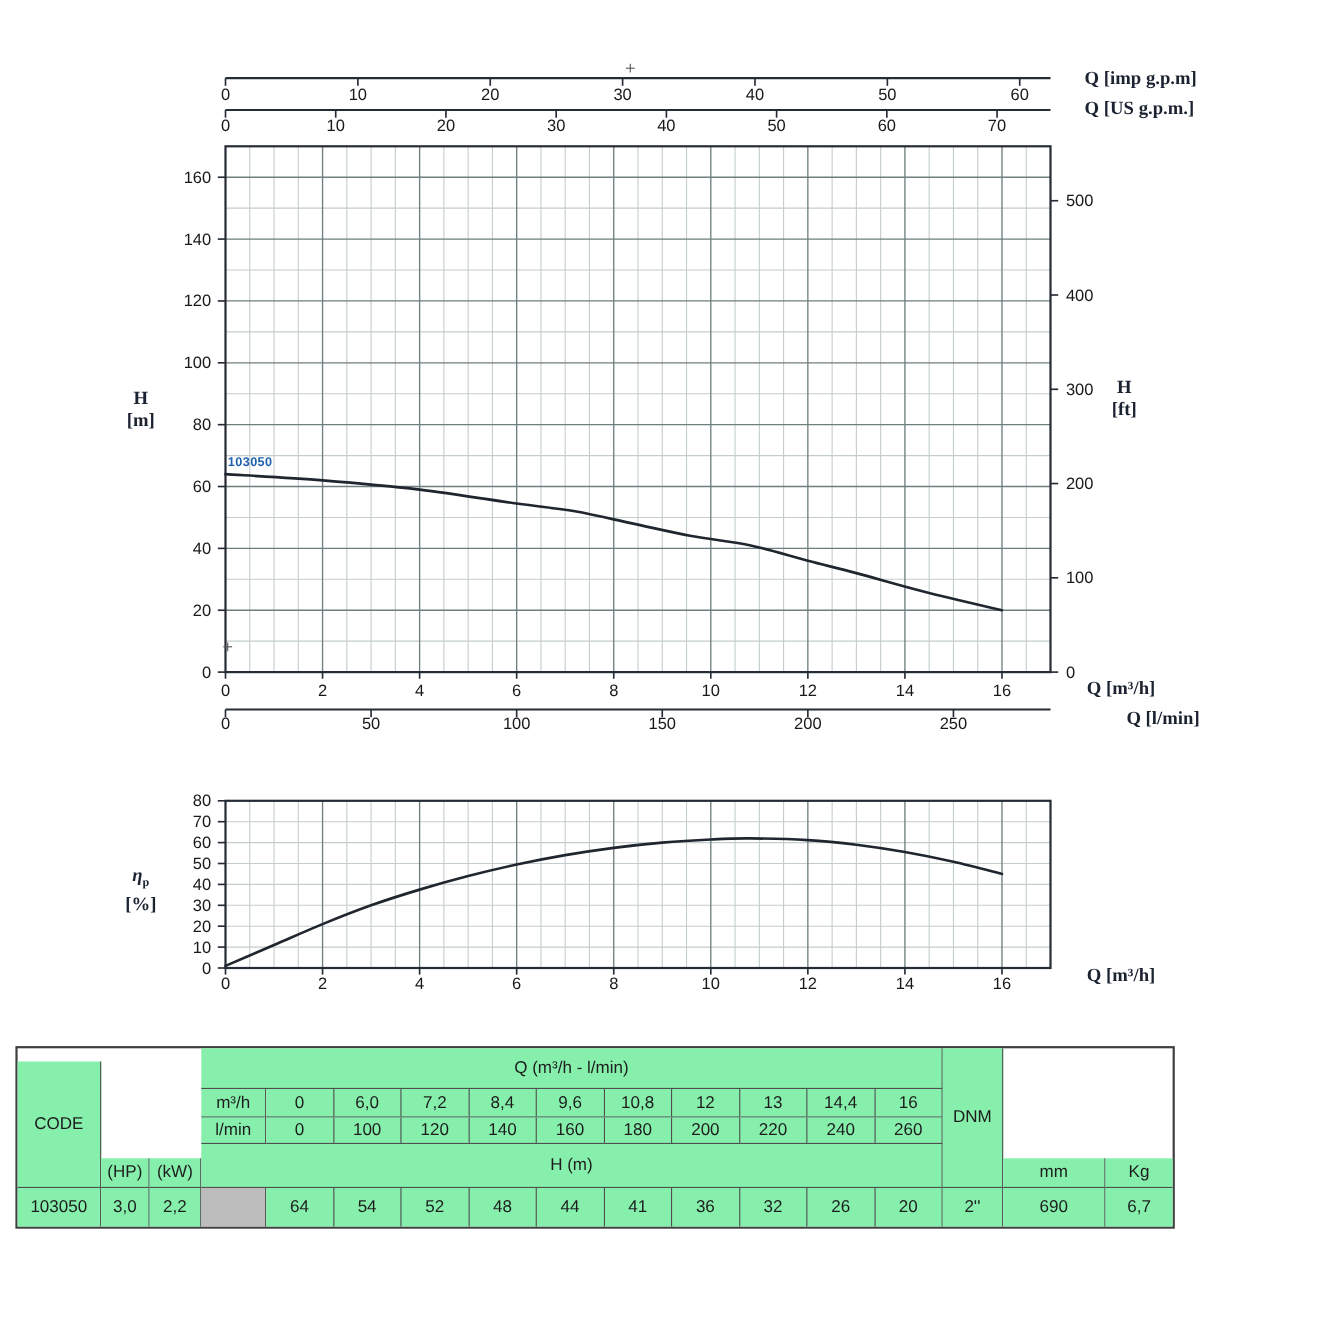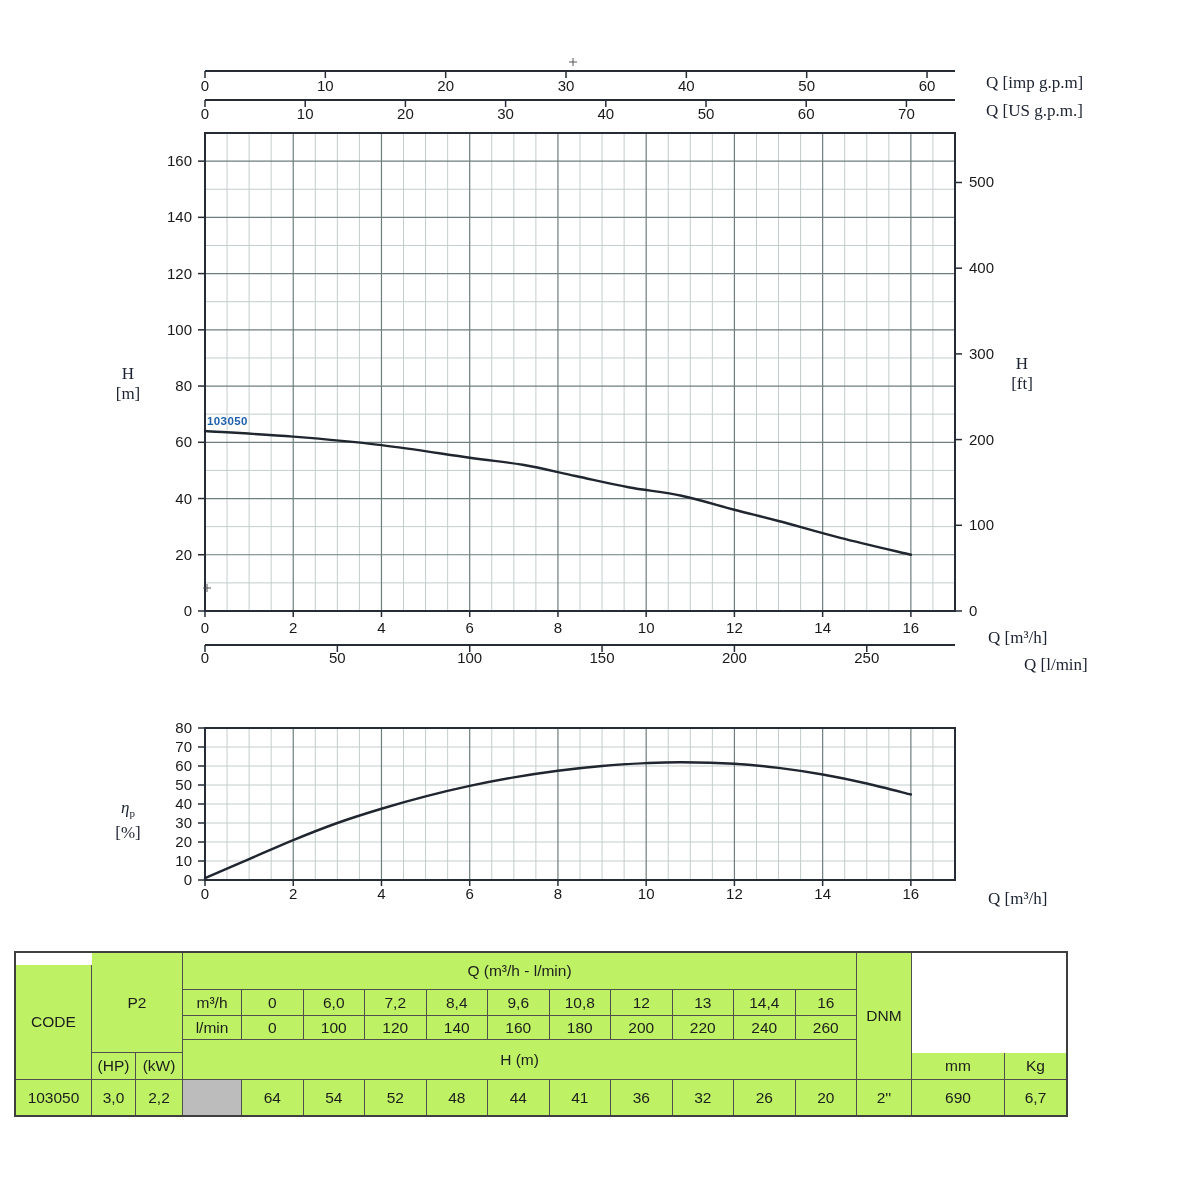--- a/index.html
+++ b/index.html
@@ -1,22 +1,22 @@
 <!DOCTYPE html>
 <html><head>
 <meta charset="utf-8">
 <style>
   html,body{margin:0;padding:0;background:#ffffff;}
   .sheet{position:relative;width:1200px;height:1200px;background:#ffffff;overflow:hidden;
          font-family:"Liberation Sans",sans-serif;}
   .chart-area{position:absolute;left:0;top:0;width:1200px;height:935px;}
 
   
-  .ax-label{position:absolute;font-family:"Liberation Serif",serif;font-weight:normal;
-            font-size:17px;color:#1b2230;line-height:20px;white-space:nowrap;margin-top:12px;}
+  .ax-label{position:absolute;font-family:"Liberation Serif",serif;font-weight:bold;
+            font-size:17px;color:#1b2230;line-height:20px;white-space:nowrap;}
   .two-line{text-align:center;}
   #lbl-imp{left:986px;top:61px;}
   #lbl-us{left:986px;top:89px;}
   #lbl-hm{left:103px;top:352px;width:50px;}
   #lbl-hft{left:998px;top:342px;width:48px;}
   #lbl-qm3h{left:988px;top:616px;}
   #lbl-qlmin{left:1024px;top:643px;}
   #lbl-eta{left:103px;top:786px;width:50px;}
   #lbl-eta .eta-sym{font-style:italic;}
   #lbl-eta sub{font-size:11px;}
@@ -26,21 +26,21 @@
                font:bold 11.5px "Liberation Sans",sans-serif;letter-spacing:.4px;}
 
   
   .ptable{position:absolute;left:14px;top:951px;width:1050px;height:162px;
           display:grid;box-sizing:content-box;
           grid-template-columns:76px 44px 47px 59px 615px 55px 93px 61px;
           grid-template-rows:37px 26px 24px 13px 27px 35px;
           border:2px solid #3f3f3f;color:#1d1d1d;font-size:15.5px;}
   .tc{border-right:1px solid #4f4f4f;border-bottom:1px solid #4f4f4f;
       display:flex;align-items:center;justify-content:center;box-sizing:border-box;
-      background:#bef264;}
+      background:#86efac;}
   .vals{display:flex;padding:0;align-items:stretch;justify-content:stretch;}
   .vals .vcell{flex:1 1 0;display:flex;align-items:center;justify-content:center;}
   .vals .vcell + .vcell{border-left:1px solid #4f4f4f;}
   .c-code{grid-area:1/1/6/2;margin-top:12px;}
   .c-p2{grid-area:1/2/5/4;}
   .c-hp{grid-area:5/2/6/3;}
   .c-kw{grid-area:5/3/6/4;}
   .c-qtitle{grid-area:1/4/2/6;}
   .c-m3h-label{grid-area:2/4/3/5;}
   .c-m3h-vals{grid-area:2/5/3/6;}
@@ -315,21 +315,20 @@
   <div class="ax-label two-line" id="lbl-eta">
     <div><span class="eta-sym">η</span><sub>p</sub></div>
     <div>[%]</div>
   </div>
   <div class="ax-label" id="lbl-qm3h2">Q [m³/h]</div>
 
   <div id="curve-label">103050</div>
 
   <div class="ptable">
     <div class="tc c-code">CODE</div>
-    <div class="tc c-p2">P2</div>
     <div class="tc c-hp">(HP)</div>
     <div class="tc c-kw">(kW)</div>
     <div class="tc c-qtitle">Q (m³/h - l/min)</div>
     <div class="tc c-m3h-label">m³/h</div>
     <div class="tc c-m3h-vals vals" id="m3h-vals">
         <div class="vcell">0</div>
         <div class="vcell">6,0</div>
         <div class="vcell">7,2</div>
         <div class="vcell">8,4</div>
         <div class="vcell">9,6</div>

